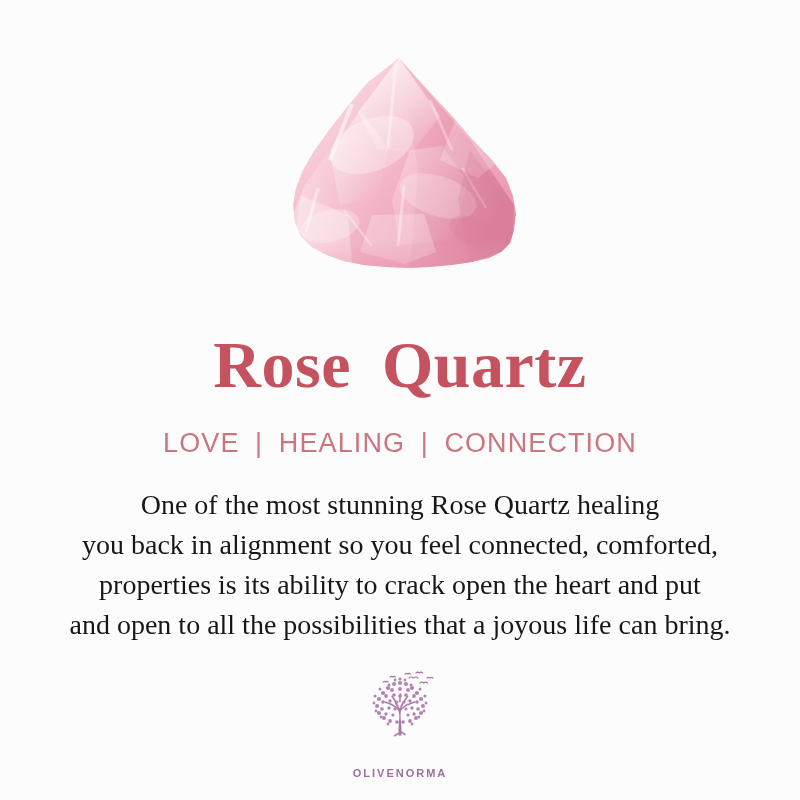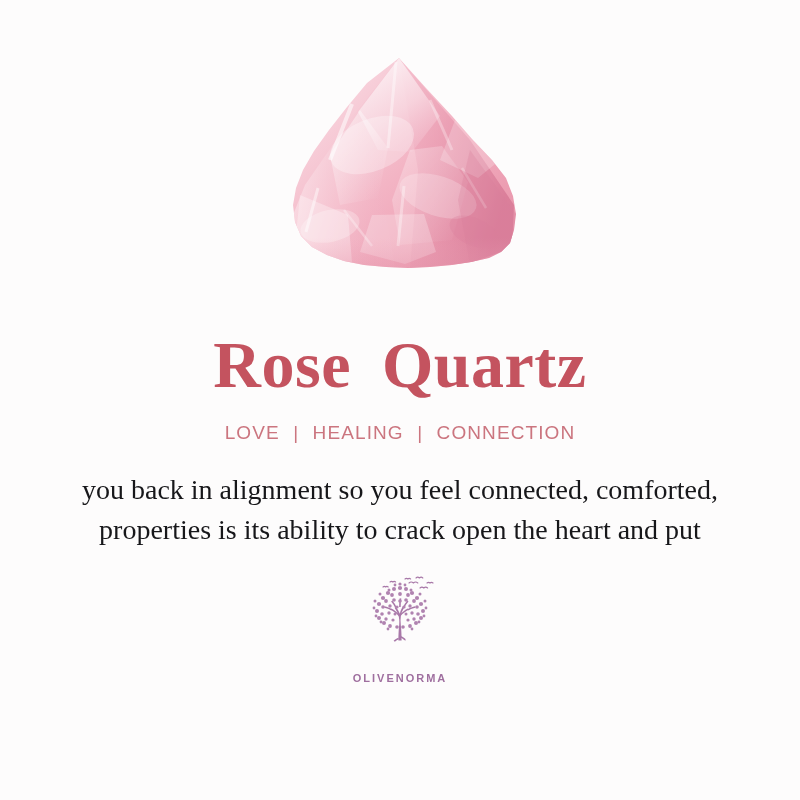--- a/index.html
+++ b/index.html
@@ -47,24 +47,24 @@
     color: #c4535f;
     letter-spacing: 0.5px;
     word-spacing: 14px;
     margin-top: 22px;
     text-align: center;
     white-space: nowrap;
   }
 
   
   #subtitle {
-    margin-top: 24px;
+    margin-top: 30px;
     font-family: "Liberation Sans", sans-serif;
     font-weight: 300;
-    font-size: 19px;
+    font-size: 27px;
     letter-spacing: 1.1px;
     color: #cb757f;
     text-align: center;
     white-space: nowrap;
   }
   #subtitle .sep {
     color: #cb757f;
     padding: 0 7px;
     font-weight: 300;
   }
@@ -193,22 +193,24 @@
 
   <div id="subtitle">
     <span>LOVE</span>
     <span class="sep">|</span>
     <span>HEALING</span>
     <span class="sep">|</span>
     <span>CONNECTION</span>
   </div>
 
   <div id="body-copy">
+    <span class="ln">One of the most stunning Rose Quartz healing</span>
     <span class="ln">you back in alignment so you feel connected, comforted,</span>
     <span class="ln">properties is its ability to crack open the heart and put</span>
+    <span class="ln">and open to all the possibilities that a joyous life can bring.</span>
   </div>
 
   <div id="logo">
     <svg id="logo-mark" width="82" height="72" viewBox="0 0 82 72">
       <g fill="#a878a8">
 
         <path d="M39.4,66.5 c0,-6 0.3,-11 0.8,-16 c0.3,-3.2 0.1,-6.4 -0.9,-9.4
                  c-0.9,-2.7 -2.3,-5 -3.7,-7.3 l1.5,-0.9 c1.4,2.2 2.8,4.4 3.8,6.9
                  c0.4,-2.6 1.5,-5 2.9,-7.2 l1.5,0.9 c-1.6,2.6 -2.9,5.3 -3.4,8.2
                  c-0.5,3 -0.4,6 -0.1,9 c0.5,5 0.8,10 0.8,15.8 z"></path>

